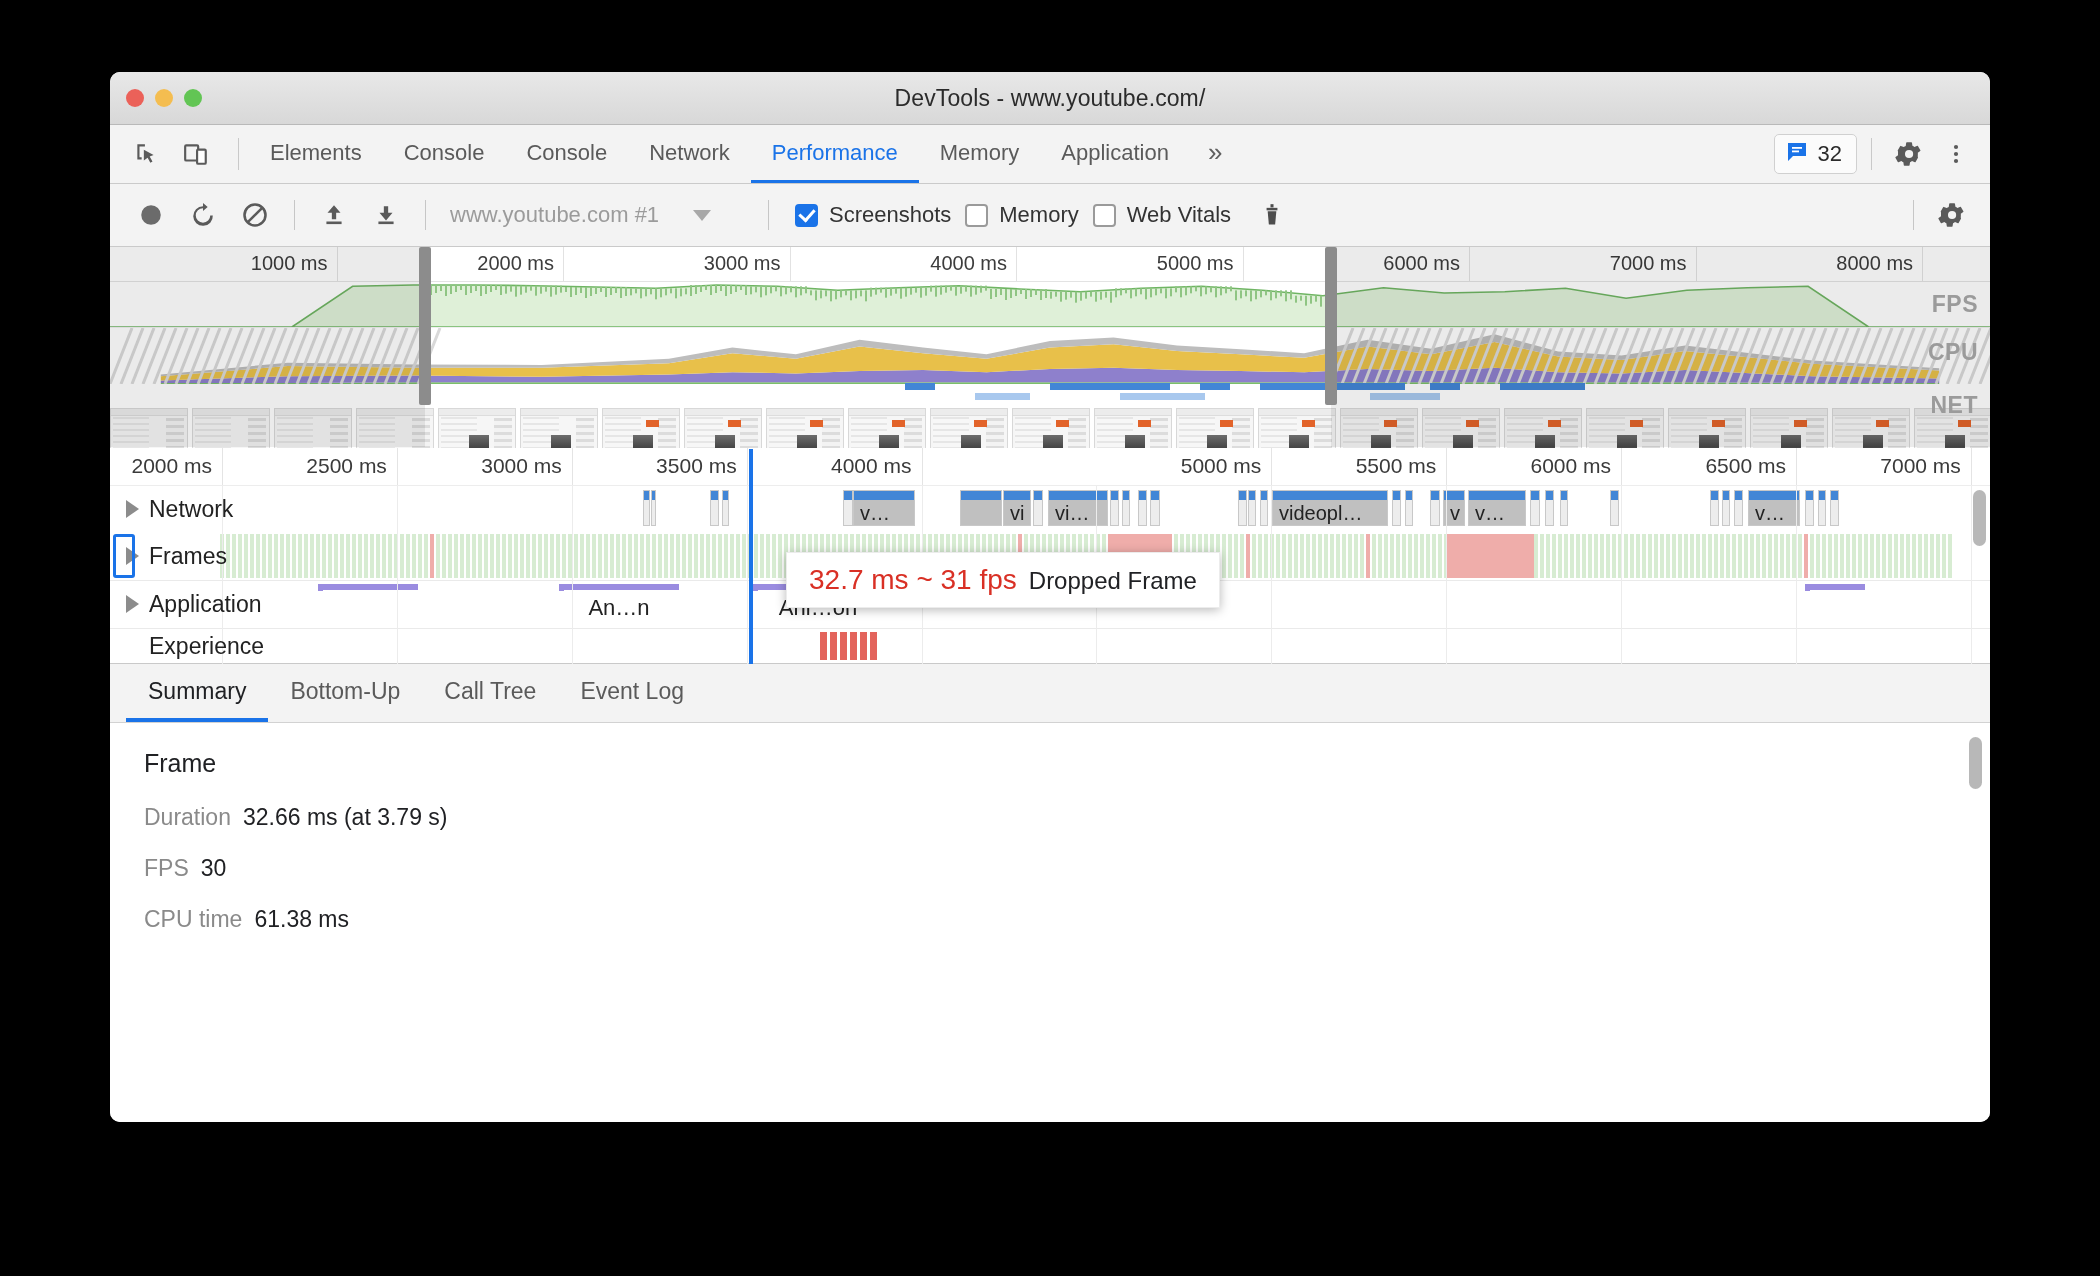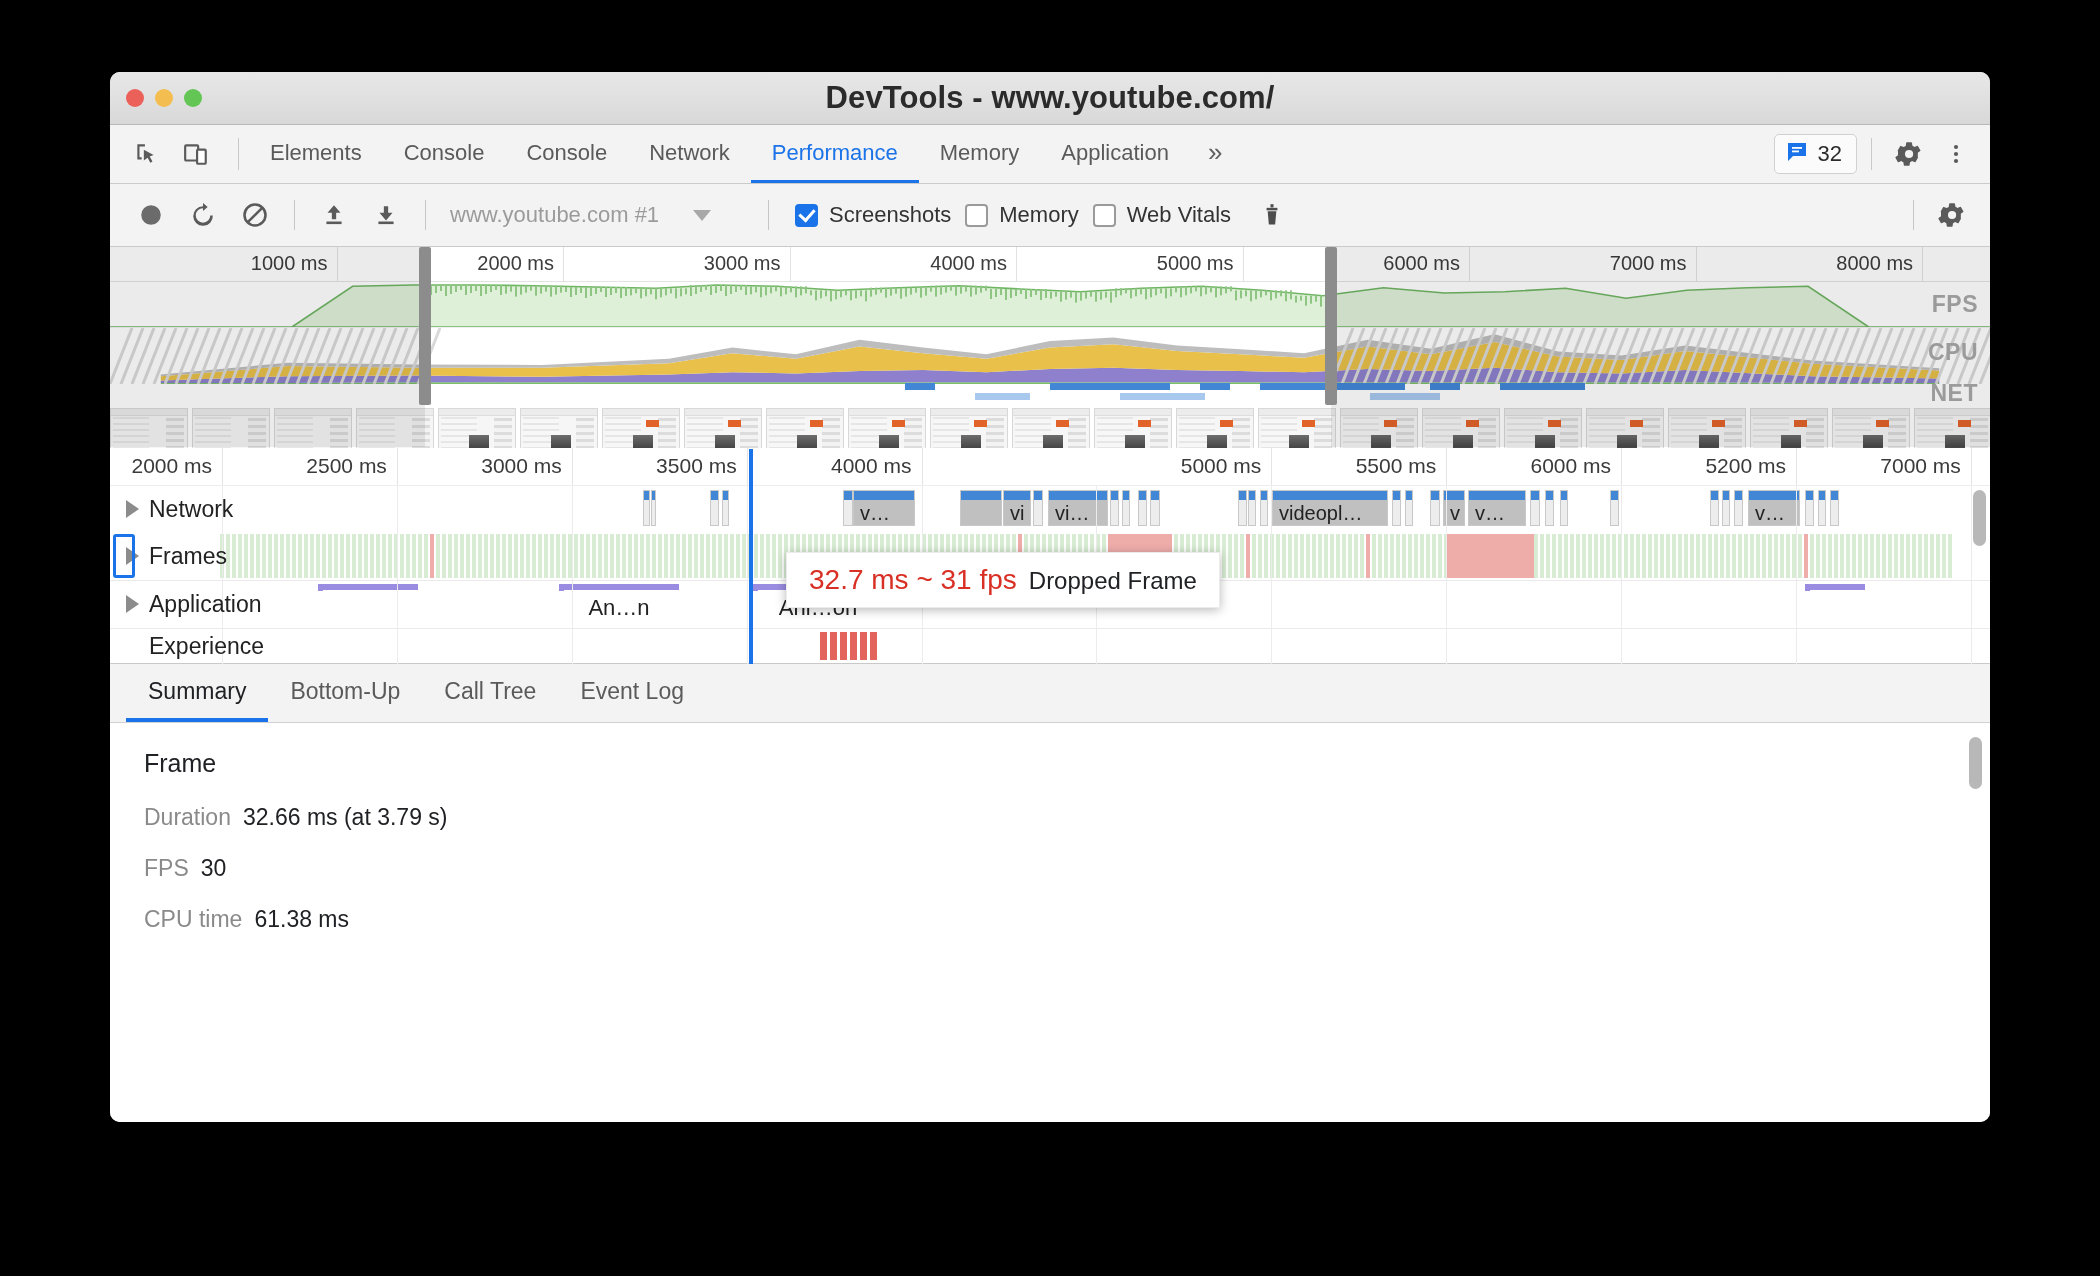--- a/index.html
+++ b/index.html
@@ -28,21 +28,21 @@
     background: linear-gradient(180deg,#e8e8e8 0%,#d8d8d8 100%);
     border-bottom: 1px solid #b9b9b9;
     display: flex; align-items: center; justify-content: center;
   }
   .traffic { position: absolute; left: 16px; top: 17px; display: flex; gap: 11px; }
   .dot { width: 18px; height: 18px; border-radius: 50%; }
   .dot.red    { background: #eb6159; }
   .dot.yellow { background: #f4bd50; }
   .dot.green  { background: #62c554; }
   .win-title {
-    font-size: 31px; color: #2b2b2b; font-weight: 700; letter-spacing: .1px;
+    font-size: 23px; color: #2b2b2b; font-weight: 400; letter-spacing: .1px;
   }
 
   
   .tabstrip {
     height: 58px;
     background: #f3f3f3;
     border-bottom: 1px solid #cacaca;
     display: flex; align-items: stretch;
     padding-left: 14px;
   }
@@ -800,21 +800,21 @@
           <div class="fs-top"></div>
           <div class="fs-l"></div>
           <div class="fs-r"></div>
           <div class="fs-thumb"></div>
           <div class="fs-orange"></div>
         </div>
       </div>
 
     <div class="ov-lane-label" style="top:44px">FPS</div>
     <div class="ov-lane-label" style="top:92px">CPU</div>
-    <div class="ov-lane-label" style="top:133px">NET</div>
+    <div class="ov-lane-label" style="top:145px">NET</div>
 
     <div class="ov-dim" style="left:0; width:315px;"></div>
     <div class="ov-dim" style="left:1221px; right:0;"></div>
     <div class="ov-handle" style="left:309px; height:158px;"></div>
     <div class="ov-handle" style="left:1215px; height:158px;"></div>
   </div>
 
   <div class="timeline">
     <div class="tl-ruler" id="tl-ruler">
         <div class="tick" style="left: 0px; width: 112px;">
@@ -835,21 +835,21 @@
         <div class="tick" style="left: 0px; width: 1161.3px;">
           <span>5000 ms</span>
         </div>
         <div class="tick" style="left: 0px; width: 1336.19px;">
           <span>5500 ms</span>
         </div>
         <div class="tick" style="left: 0px; width: 1511.07px;">
           <span>6000 ms</span>
         </div>
         <div class="tick" style="left: 0px; width: 1685.95px;">
-          <span>5200 ms</span>
+          <span>6500 ms</span>
         </div>
         <div class="tick" style="left: 0px; width: 1860.84px;">
           <span>7000 ms</span>
         </div>
       </div>
 
     <div class="tl-body" id="tl-body">
 
       <div class="track" style="top:0; height:46px;">
         <div id="net-track-events">

